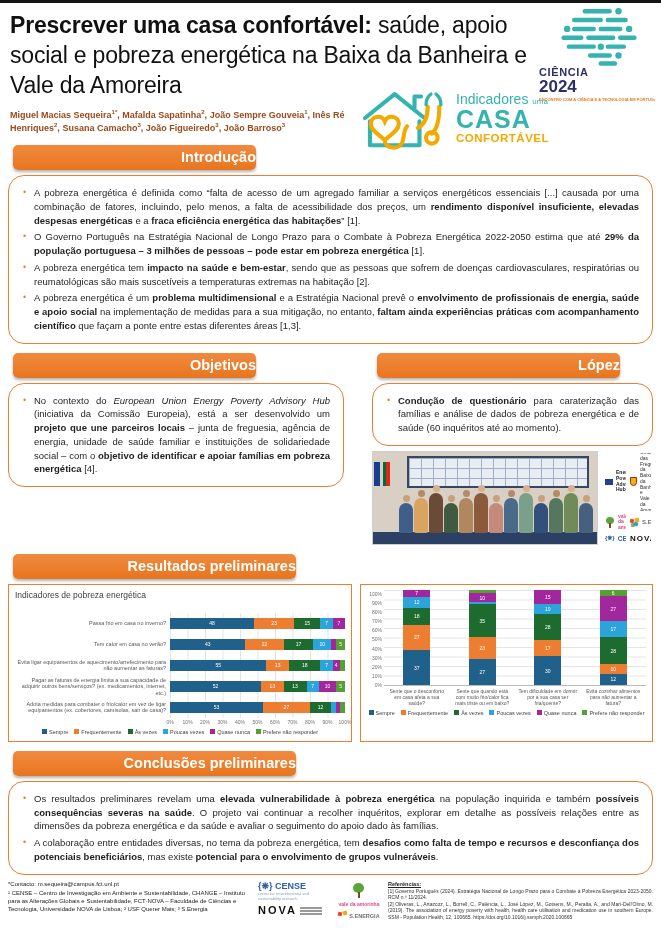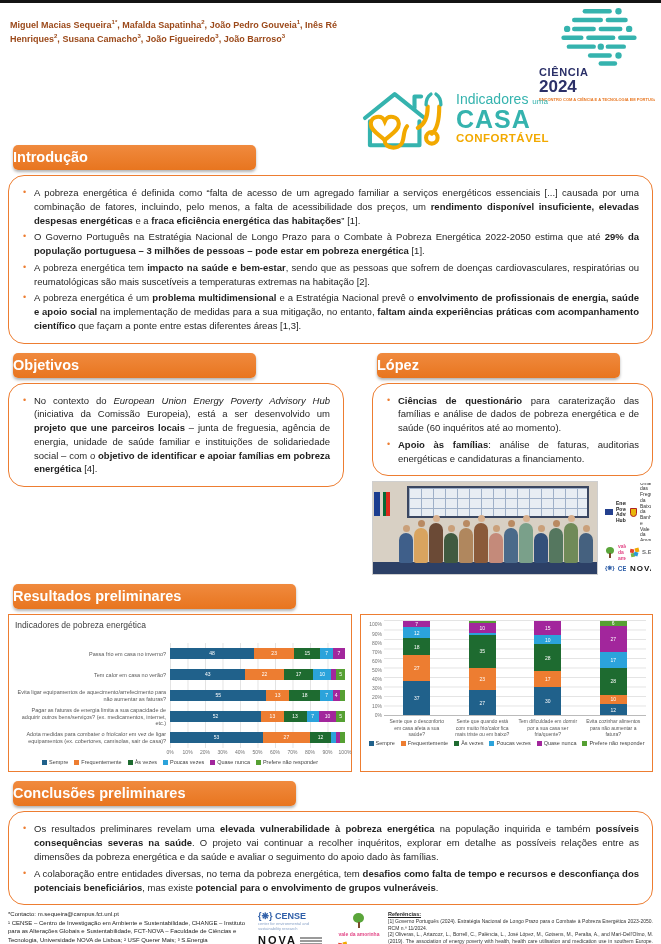--- a/index.html
+++ b/index.html
@@ -26,21 +26,21 @@
   .casa { position:absolute; left:346px; top:82px; display:flex; align-items:center; gap:6px; }
   .casa-text .l1 { font-size:14px; color:#35b3ae; line-height:1; }
   .casa-text .l1 .uma { font-size:8px; }
   .casa-text .l2 { font-size:25px; font-weight:bold; color:#35b3ae; letter-spacing:1px; line-height:1.05; }
   .casa-text .l3 { font-size:11.5px; font-weight:bold; color:#f2a900; letter-spacing:0.5px; line-height:1.1; }
 
   
   .sec { margin:0 8px; }
   .sec-header {
     display:block; background:linear-gradient(#f08a3e,#e8751f); color:#fff;
-    font-weight:bold; font-size:14.5px; text-align:left; line-height:25px; height:25px;
+    font-weight:bold; font-size:14.5px; text-align:right; line-height:25px; height:25px;
     border-radius:5px; box-shadow:0 2px 3px rgba(0,0,0,.3); margin-left:5px;
   }
   .w-sm { width:243px; } .w-lg { width:283px; }
   .sec-box {
     margin-top:5px; border:1.6px solid #ed7d31; border-radius:16px;
     padding:7px 13px; background:#fff;
   }
   ul.bullets { list-style:none; }
   ul.bullets li {
     position:relative; padding-left:12px; margin:3px 0;
@@ -135,21 +135,22 @@
   .f-refs { flex:1; }
   .f-refs .rh { font-size:5.5px; font-weight:bold; text-decoration:underline; color:#222; margin-bottom:1px; }
   .ref-item { font-size:5px; color:#333; line-height:1.3; text-align:justify; }
 </style>
 </head>
 <body>
 
 <div class="poster">
 
   <header>
-    <p class="authors" id="authors"><span>Miguel Macias Sequeira</span><sup>1*</sup>, <span>Mafalda Sapatinha</span><sup>2</sup>, <span>João Pedro Gouveia</span><sup>1</sup>, <span>Inês Ré Henriques</span><sup>2</sup>, <span>Susana Camacho</span><sup>3</sup>, <span>João Figueiredo</span><sup>3</sup>, <span>João Barroso</span><sup>3</sup></p>
+    <h1 class="title"><span class="b">Prescrever uma casa confortável:</span><span> saúde, apoio social e pobreza energética na Baixa da Banheira e Vale da Amoreira</span></h1>
+    <p class="authors" id="authors"><span>Miguel Macias Sequeira</span><sup>1*</sup>, <span>Mafalda Sapatinha</span><sup>2</sup>, <span>João Sempre Gouveia</span><sup>1</sup>, <span>Inês Ré Henriques</span><sup>2</sup>, <span>Susana Camacho</span><sup>3</sup>, <span>João Figueiredo</span><sup>3</sup>, <span>João Barroso</span><sup>3</sup></p>
 
     <div class="ciencia">
       <svg width="100" height="62" viewBox="0 0 100 70">
         <g stroke="#35b3ae" stroke-width="5" stroke-linecap="round" fill="#35b3ae">
           <line x1="34" y1="7" x2="62" y2="7"></line>
             <circle cx="72" cy="7" r="3.6" stroke="none"></circle>
           <line x1="22" y1="17" x2="52" y2="17"></line>
             <line x1="60" y1="17" x2="80" y2="17"></line>
           <circle cx="14" cy="27" r="3.6" stroke="none"></circle>
             <line x1="22" y1="27" x2="44" y2="27"></line>
@@ -216,22 +217,21 @@
       <div class="sec-box">
         <ul class="bullets" id="objetivos-list">
             <li class="bullet"><span>No contexto do </span><span class="i">European Union Energy Poverty Advisory Hub</span><span> (iniciativa da Comissão Europeia), está a ser desenvolvido um </span><span class="b ">projeto que une parceiros locais</span><span> – junta de freguesia, agência de energia, unidade de saúde familiar e instituições de solidariedade social – com o </span><span class="b ">objetivo de identificar e apoiar famílias em pobreza energética</span><span> [4].</span></li>
           </ul>
       </div>
     </div>
     <div class="col-right">
       <div class="sec-header w-sm">López</div>
       <div class="sec-box">
         <ul class="bullets" id="metodo-list">
-            <li class="bullet"><span class="b ">Ciências de questionário</span><span> para caraterização das famílias e análise de dados de pobreza energética e de saúde (60 inquéritos até ao momento).</span></li>
-            <li class="bullet"><span class="b ">Apoio às famílias</span><span>: análise de faturas, auditorias energéticas e candidaturas a financiamento.</span></li>
+            <li class="bullet"><span class="b ">Condução de questionário</span><span> para caraterização das famílias e análise de dados de pobreza energética e de saúde (60 inquéritos até ao momento).</span></li>
           </ul>
       </div>
       <div class="media-row">
         <div class="photo" id="team-photo">
           <div class="art"></div>
           <div class="flag-eu"></div>
           <div class="flag-pt"></div>
           <div class="table"></div>
         <div class="person" style="left: 26px;">
               <div class="head" style="background: rgb(202, 160, 122);"></div>

